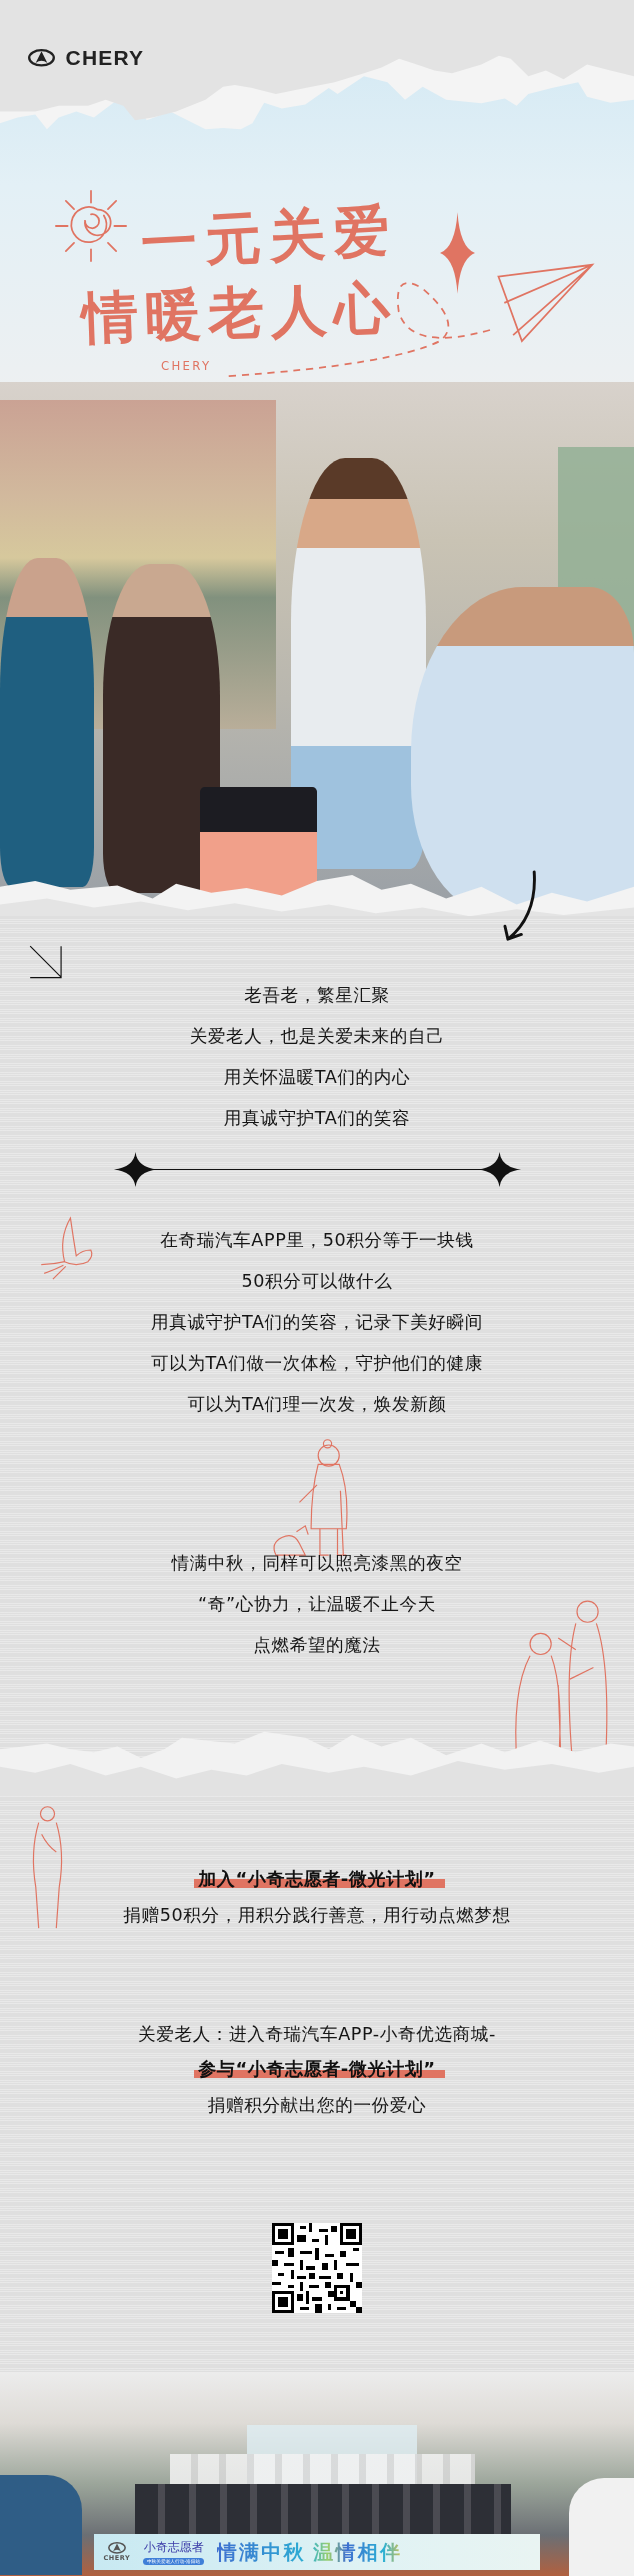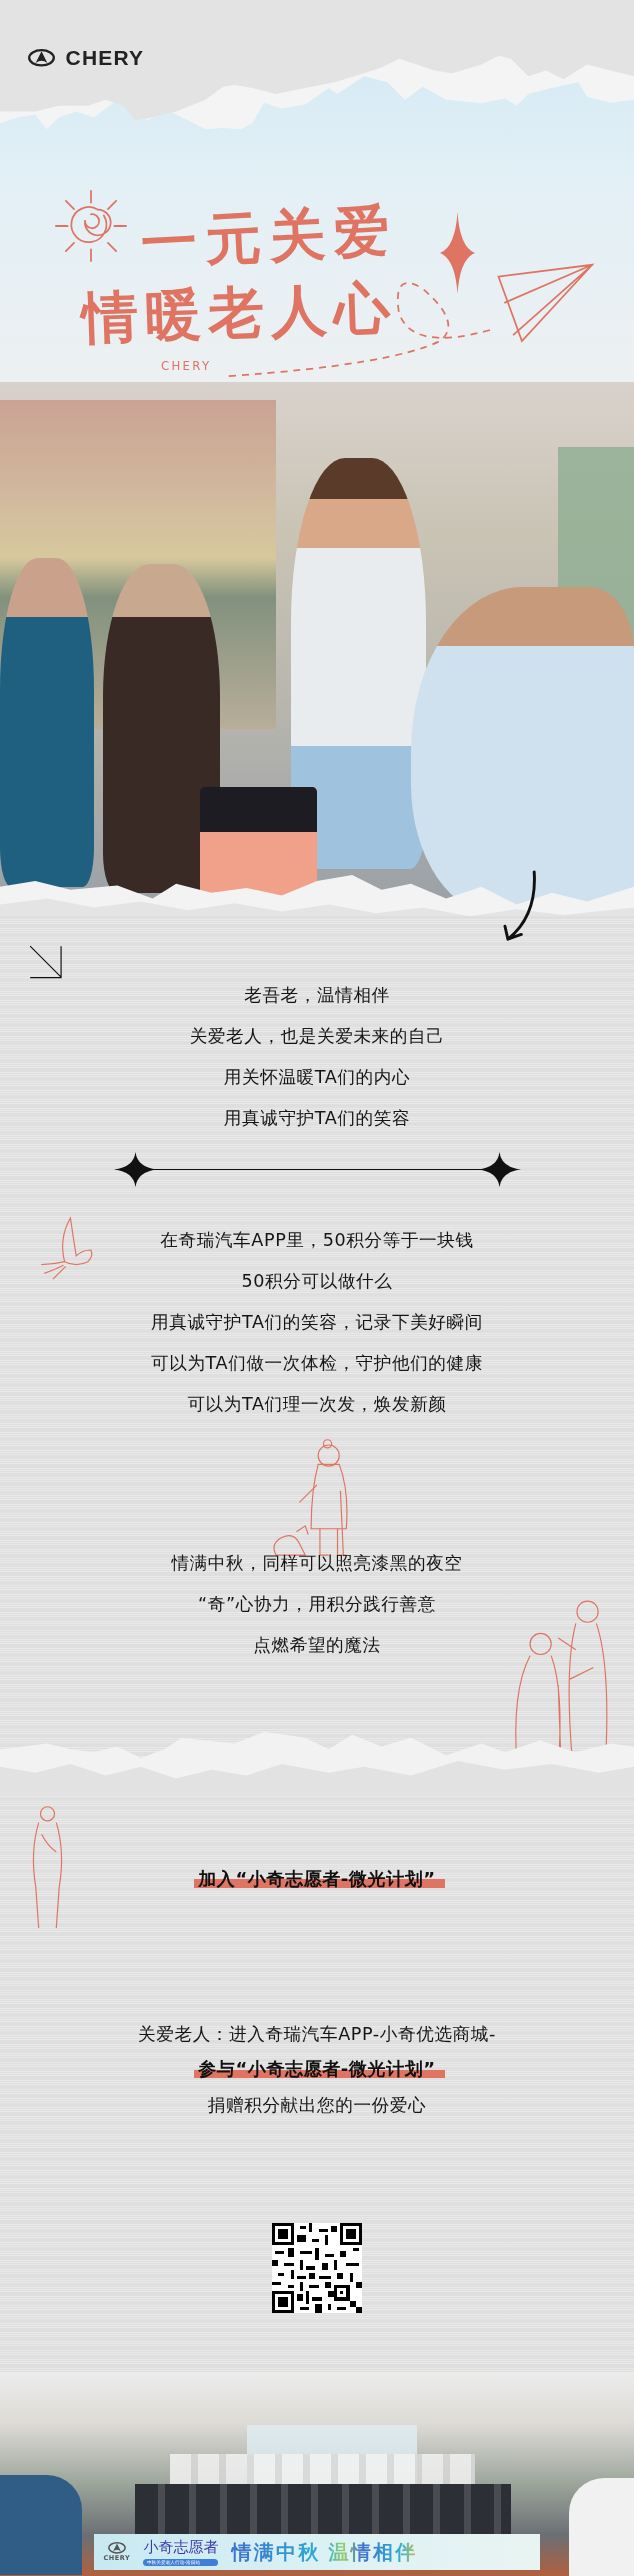--- a/index.html
+++ b/index.html
@@ -35,23 +35,23 @@
   .hl-bar { position: absolute; left: -4.7px; right: -9.4px; bottom: 3.5px; height: 8.2px; background: #e07462; z-index: 0; }
   .hl-text { position: relative; z-index: 1; }
   .qr { position: absolute; left: 272px; top: 2223px; width: 90px; height: 90px; background: #fff; }
   .qr-caption { position: absolute; left: 0; top: 2329px; width: 634px; text-align: center; font-size: 10px; color: #e07462; }
   .group { position: absolute; left: 0; top: 2372px; width: 634px; height: 204px;
     background: linear-gradient(180deg, #ececec 0%, #dedbd6 25%, #9ba59a 55%, #6b6f74 80%, #b1603f 100%); }
   .banner { position: absolute; left: 94px; top: 2534px; width: 446px; height: 36px;
     background: linear-gradient(90deg, #c8e9f2, #dff2f4 60%, #e9f4f2); display: flex; align-items: center; padding-left: 9.4px; gap: 13px; }
   .banner-brand { display: flex; flex-direction: column; align-items: center; font-size: 6.5px; color: #555; font-weight: 700; letter-spacing: 0.6px; }
   .banner-vol { display: flex; flex-direction: column; }
-  .banner-vol-title { font-size: 15px; color: #3b3ba8; text-align: right; }
+  .banner-vol-title { font-size: 12px; color: #3b3ba8; text-align: right; }
   .banner-vol-sub { font-size: 4.7px; color: #fff; background: #3f7fd8; padding: 0.6px 3.5px; border-radius: 3.5px; margin-top: 1.2px; }
-  .banner-slogan { font-size: 20px; font-weight: 700; font-family: Liberation Sans, sans-serif; background: linear-gradient(90deg, #3e6fd0, #2bb0d4 50%, #9ccf6b 60%, #3e6fd0 70%, #2bb0d4 90%, #d6c24e); -webkit-background-clip: text; background-clip: text; color: transparent; letter-spacing: 2.3px; }
+  .banner-slogan { font-size: 20px; font-weight: 700; font-family: Liberation Serif, serif; background: linear-gradient(90deg, #3e6fd0, #2bb0d4 50%, #9ccf6b 60%, #3e6fd0 70%, #2bb0d4 90%, #d6c24e); -webkit-background-clip: text; background-clip: text; color: transparent; letter-spacing: 2.3px; }
   .deco { position: absolute; }
 </style>
 </head>
 <body>
 
 <div class="page">
 
   <section class="hero">
     <div class="sky"></div>
 
@@ -115,21 +115,21 @@
 
   <svg class="deco" style="left:499px;top:869px" width="47" height="76" viewBox="0 0 80 130">
     <path d="M60 5 Q65 80 15 120 M15 120 L10 98 M15 120 L38 112" fill="none" stroke="#111" stroke-width="5" stroke-linecap="round"></path>
   </svg>
 
   <svg class="deco" style="left:29px;top:945px" width="35" height="35" viewBox="0 0 60 60">
     <path d="M2 2 L55 55 M55 2 V56 H2" fill="none" stroke="#111" stroke-width="2"></path>
   </svg>
 
   <div class="center-block" style="top:975px;">
-    <div class="line">老吾老，温情相伴</div>
+    <div class="line">老吾老，繁星汇聚</div>
     <div class="line">关爱老人，也是关爱未来的自己</div>
     <div class="line">用关怀温暖TA们的内心</div>
     <div class="line">用真诚守护TA们的笑容</div>
   </div>
 
   <svg class="divider" viewBox="0 0 710 60">
     <line x1="40" y1="30" x2="670" y2="30" stroke="#111" stroke-width="2"></line>
     <path d="M43 0 Q46 26 80 30 Q46 34 43 60 Q40 34 6 30 Q40 26 43 0Z" fill="#111"></path>
     <path d="M667 0 Q670 26 704 30 Q670 34 667 60 Q664 34 630 30 Q664 26 667 0Z" fill="#111"></path>
   </svg>
@@ -154,21 +154,21 @@
       <circle cx="110" cy="30" r="18"></circle>
         <circle cx="108" cy="10" r="7"></circle>
       <path d="M92 45 Q80 90 80 155 L140 155 Q145 90 128 45Z"></path>
       <path d="M90 80 L60 110 M130 90 L135 200 M95 155 L95 200 L110 200 M125 155 L125 200 L140 200"></path>
       <path d="M20 200 Q10 180 30 170 Q50 160 60 180 L70 200 Z M55 160 L70 150 L75 165"></path>
     </g>
   </svg>
 
   <div class="center-block" style="top:1543px;">
     <div class="line">情满中秋，同样可以照亮漆黑的夜空</div>
-    <div class="line">“奇”心协力，用积分践行善意</div>
+    <div class="line">“奇”心协力，让温暖不止今天</div>
     <div class="line">点燃希望的魔法</div>
   </div>
 
   <svg class="deco" style="left:476px;top:1597px" width="141" height="176" viewBox="0 0 240 300">
     <g fill="none" stroke="#e07462" stroke-width="2">
       <circle cx="190" cy="25" r="18"></circle>
         <path d="M170 45 Q150 120 165 290 M205 45 Q230 120 220 290 M170 90 L140 70 M200 120 L160 140"></path>
       <circle cx="110" cy="80" r="18"></circle>
         <path d="M92 100 Q60 160 70 290 M128 100 Q150 160 140 290 M140 150 L145 290"></path>
     </g>
@@ -184,20 +184,21 @@
       <circle cx="40" cy="15" r="12"></circle>
         <path d="M25 30 Q10 80 20 140 L25 210 M55 30 Q70 80 60 140 L55 210 M30 50 Q40 70 55 80"></path>
     </g>
   </svg>
 
   <div class="center-block" style="top:1867px;">
     <div class="hl-wrap">
       <span class="hl-bar"></span>
       <span class="hl-text">加入“小奇志愿者-微光计划”</span>
     </div>
+    <div class="line" style="margin-top:3.5px">捐赠50积分，用积分践行善意，用行动点燃梦想</div>
   </div>
 
   <div class="center-block" style="top:2014px;">
     <div class="line">关爱老人：进入奇瑞汽车APP-小奇优选商城-</div>
     <div class="hl-wrap" style="margin-top:2.3px">
       <span class="hl-bar"></span>
       <span class="hl-text">参与“小奇志愿者-微光计划”</span>
     </div>
     <div class="line" style="margin-top:3.5px">捐赠积分献出您的一份爱心</div>
   </div>

